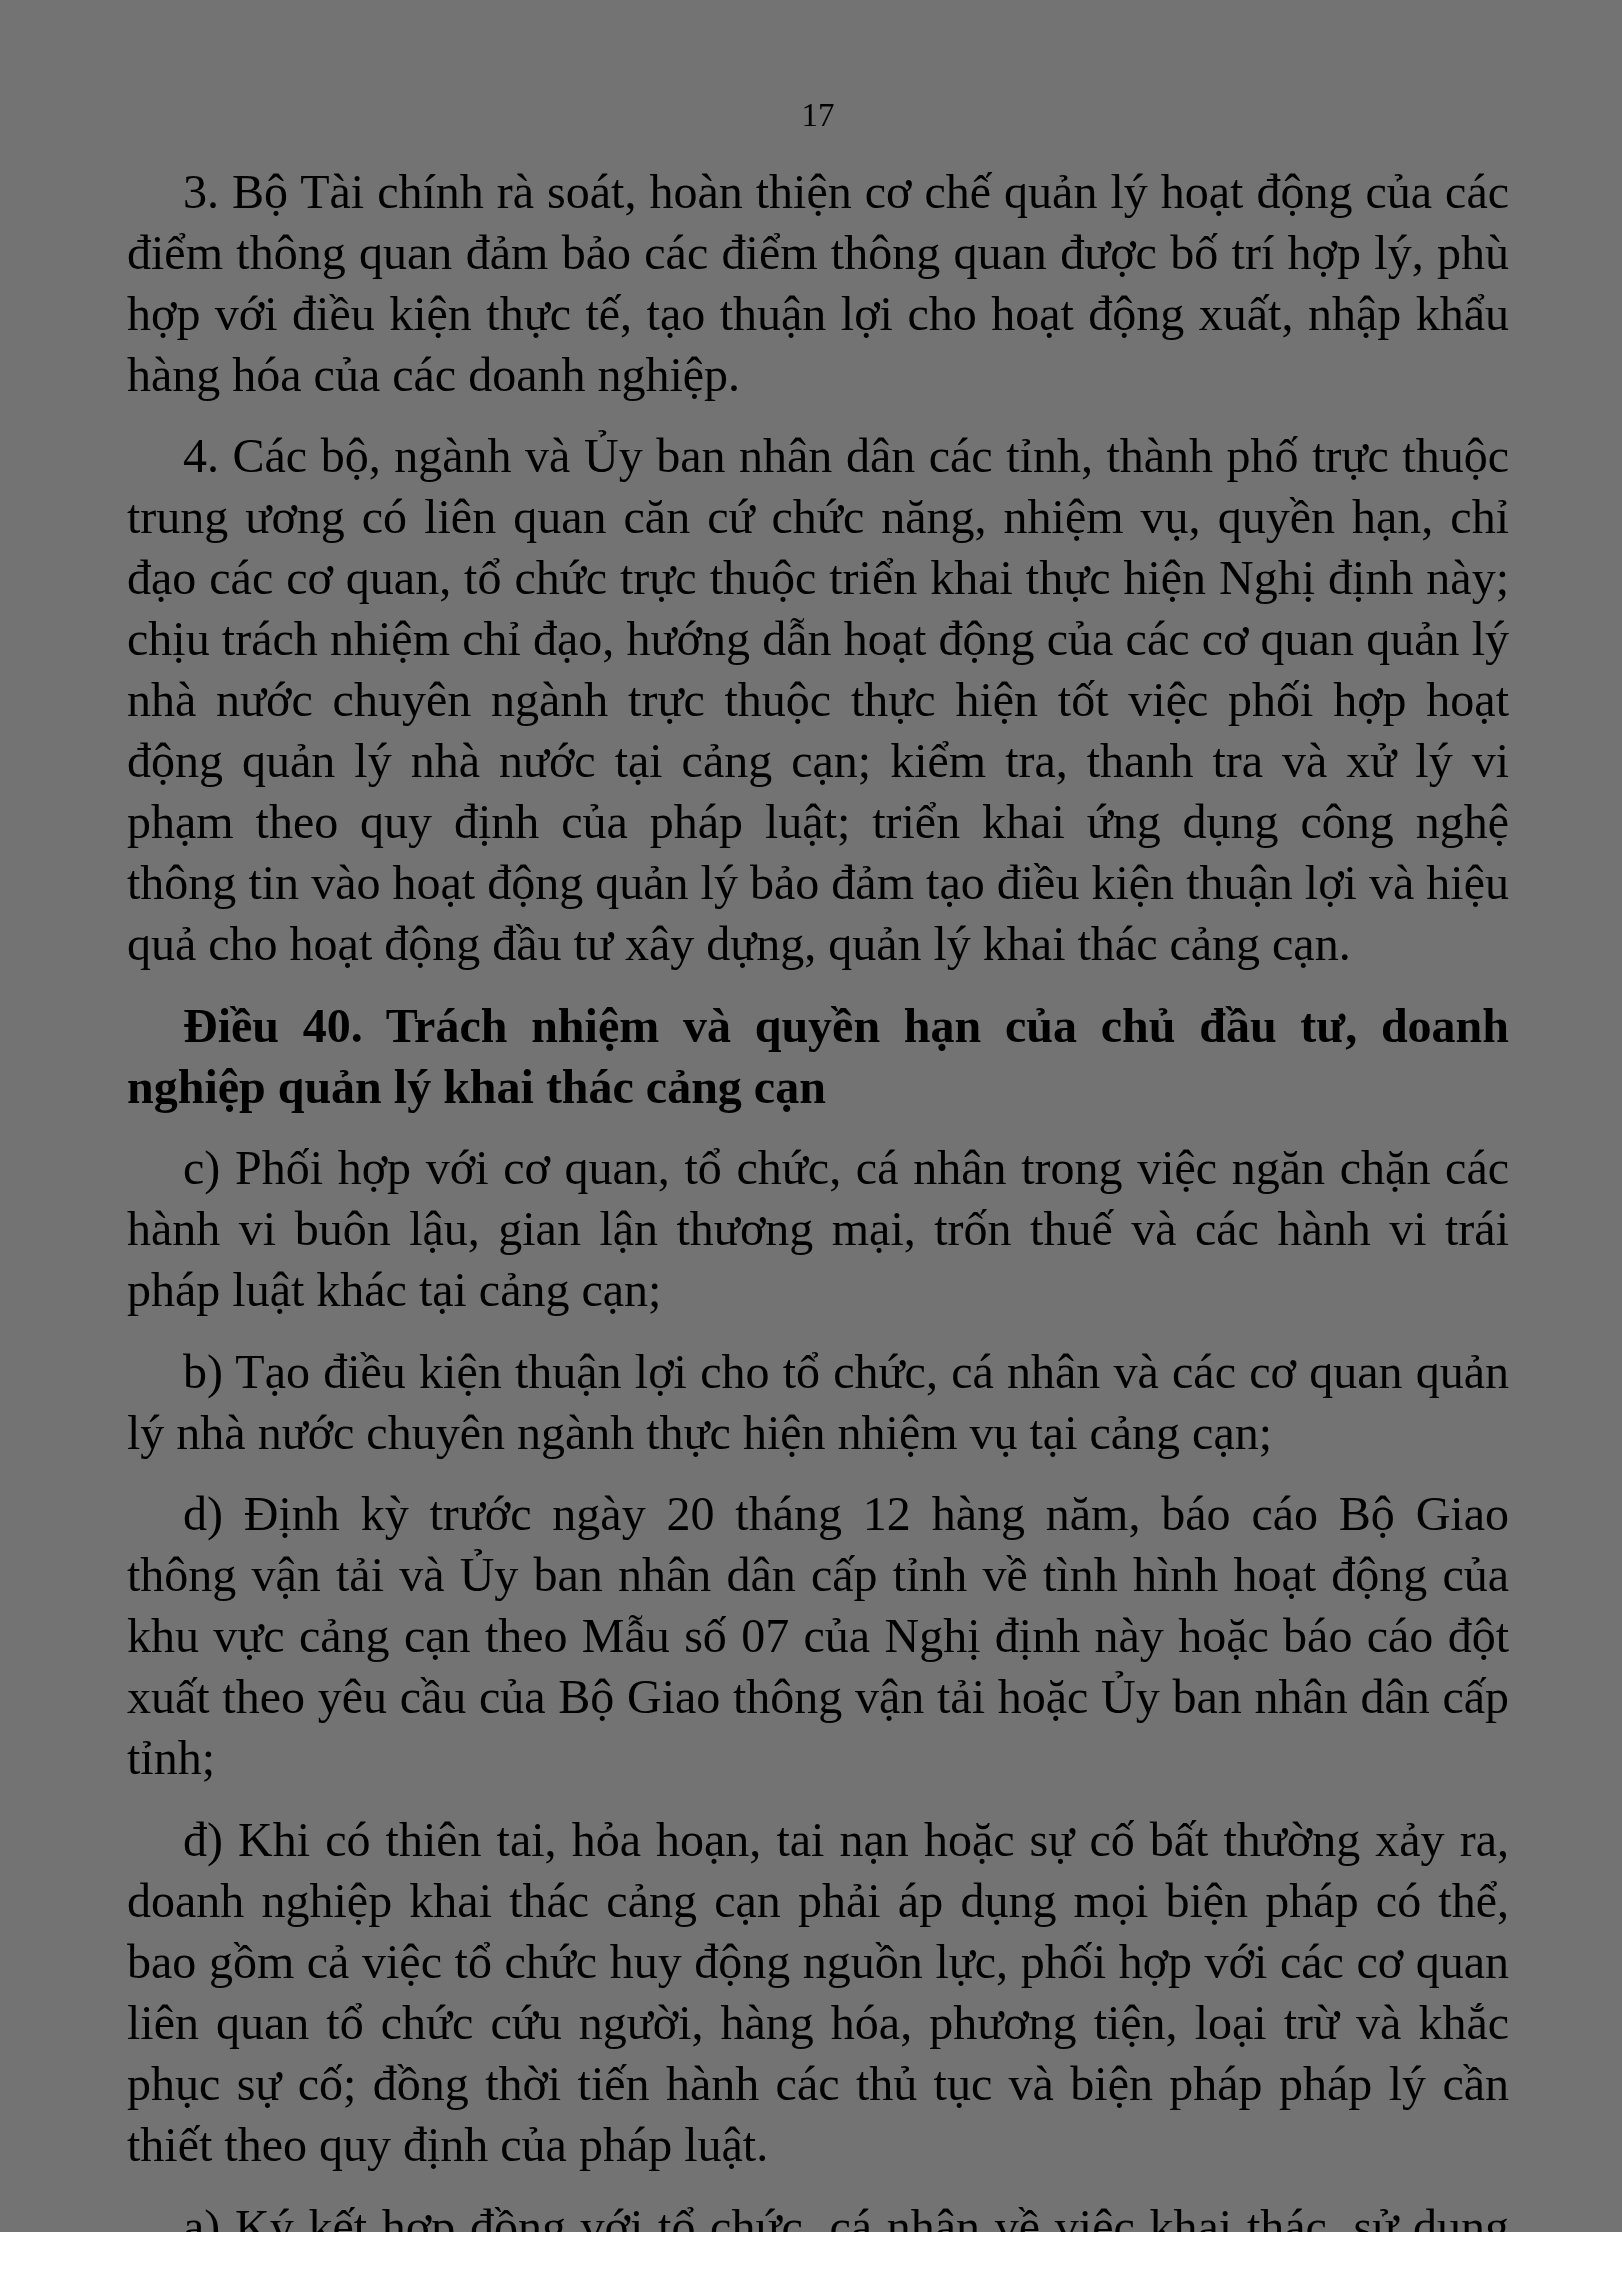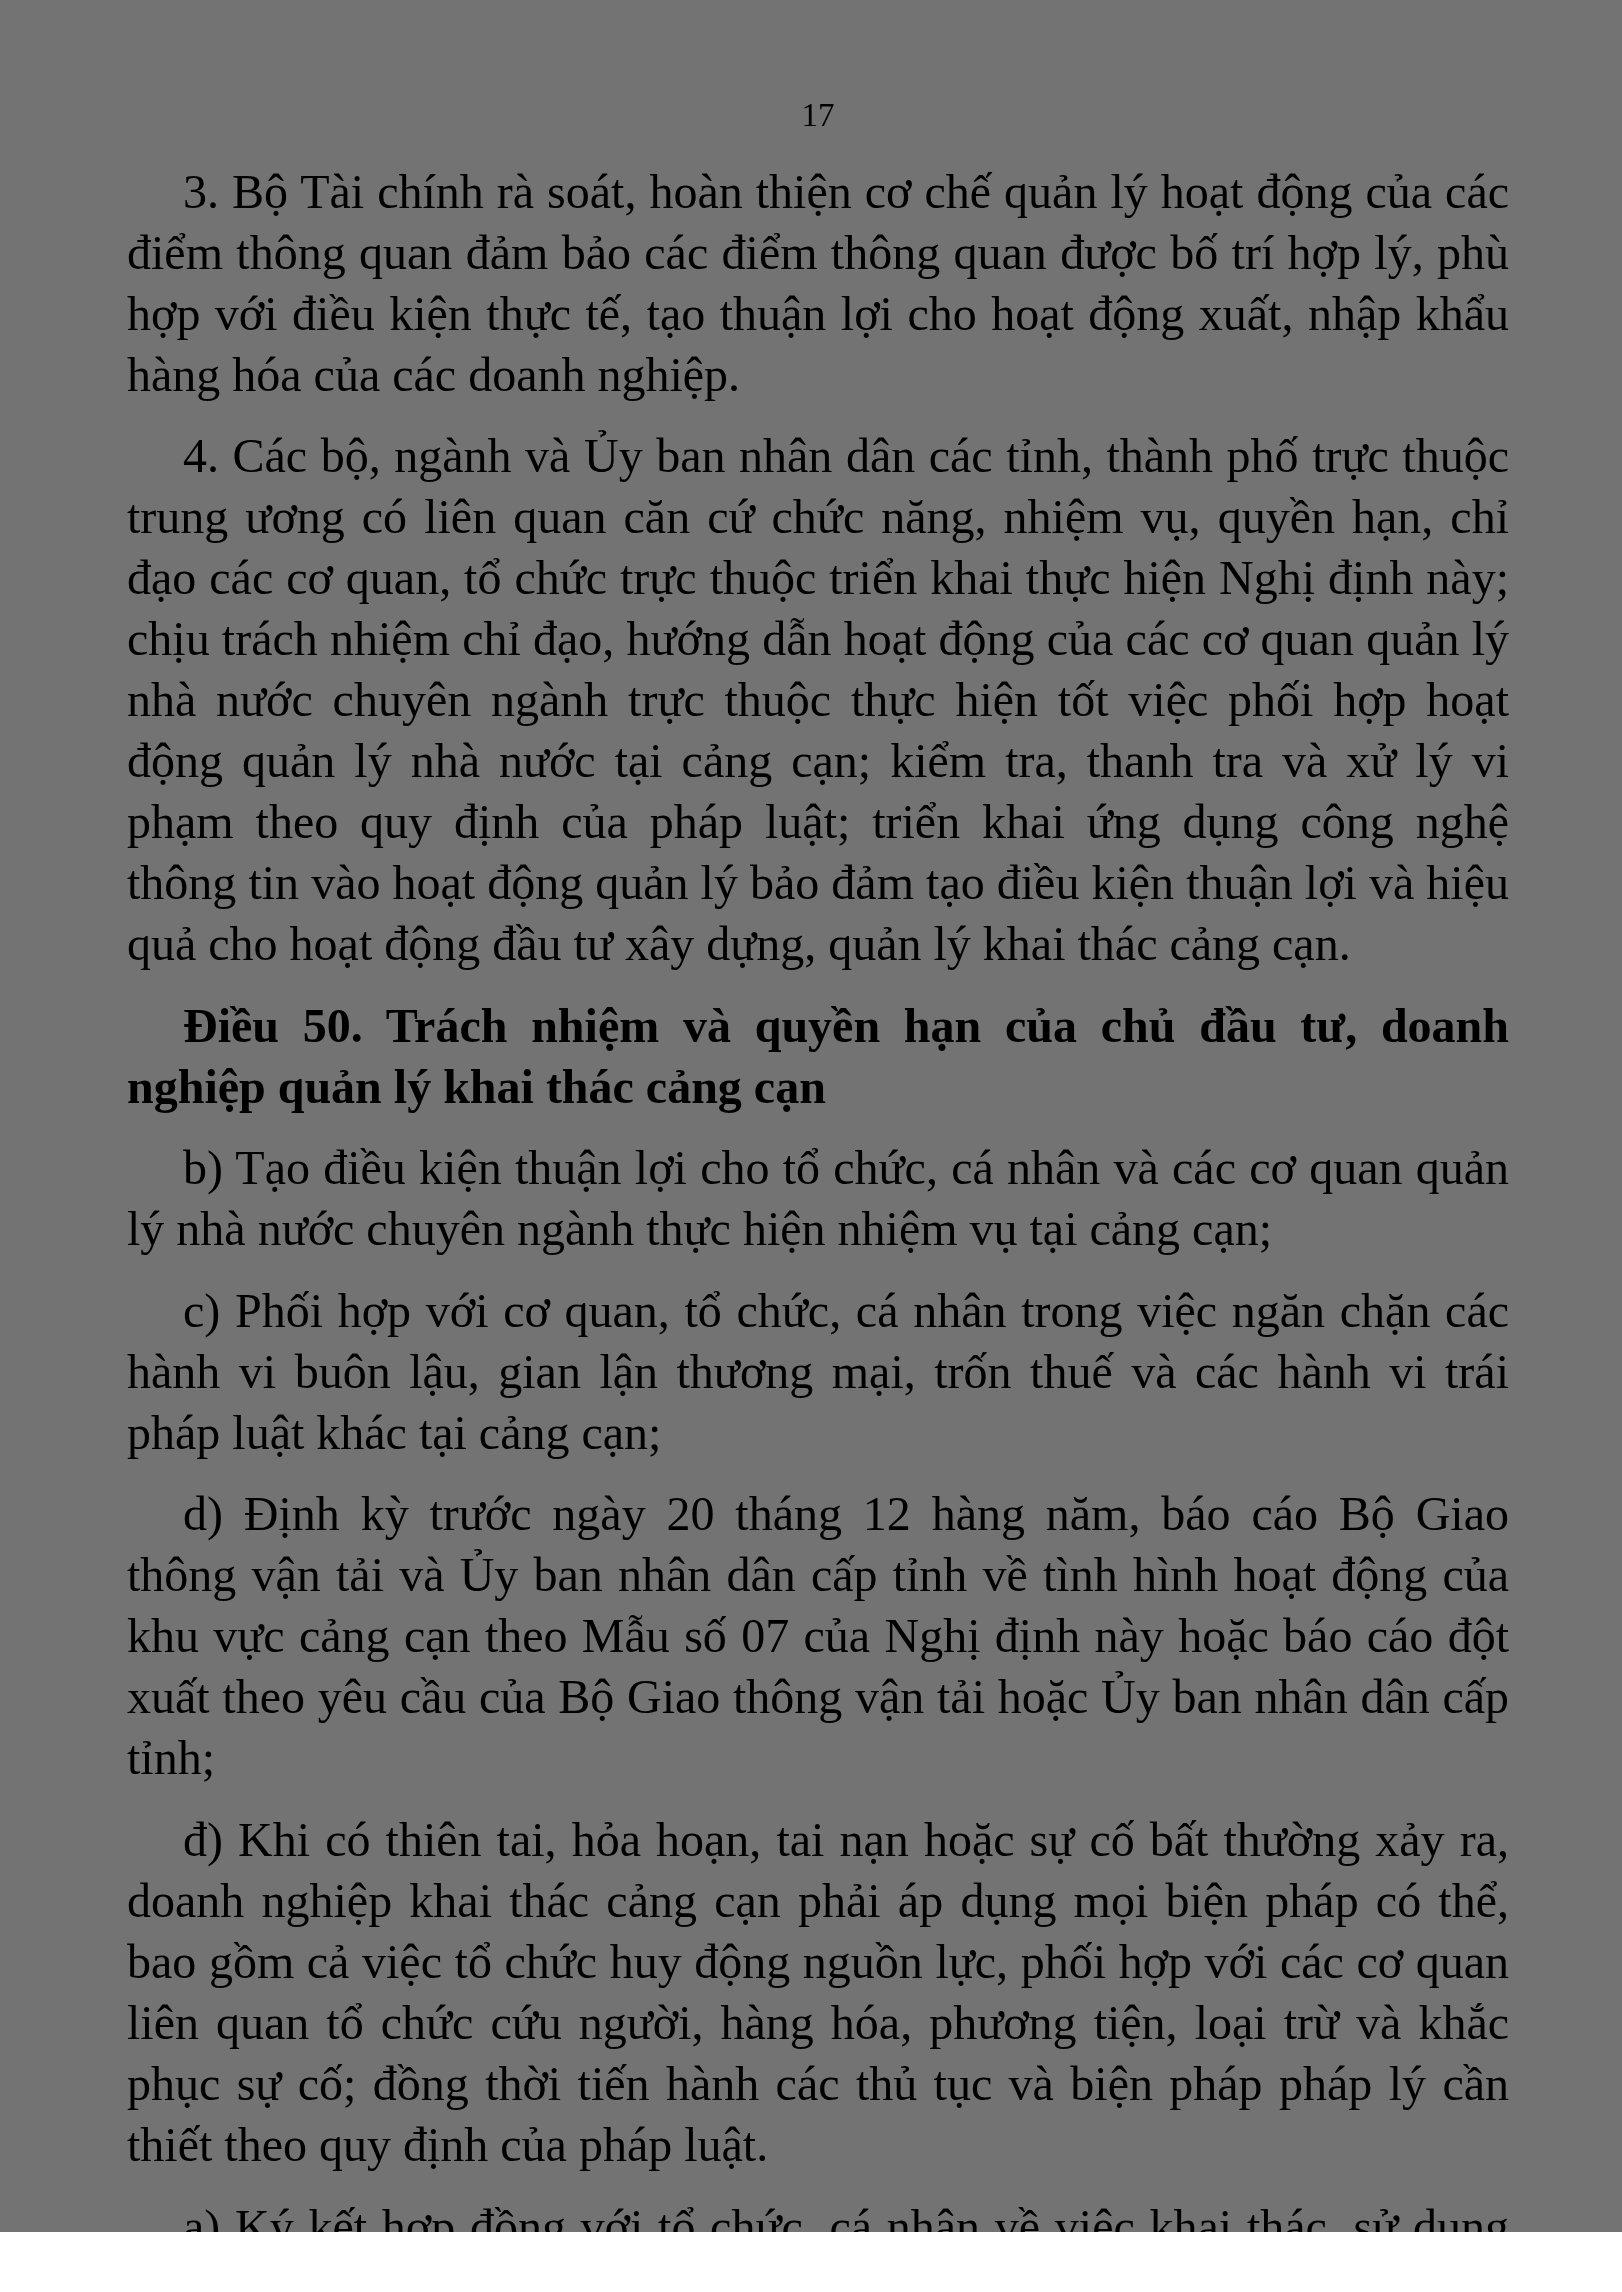--- a/index.html
+++ b/index.html
@@ -36,21 +36,21 @@
   }
 </style>
 </head>
 <body>
 
 <div class="page">
   <div class="page-number">17</div>
   <div>
       <p class="para body">3. Bộ Tài chính rà soát, hoàn thiện cơ chế quản lý hoạt động của các điểm thông quan đảm bảo các điểm thông quan được bố trí hợp lý, phù hợp với điều kiện thực tế, tạo thuận lợi cho hoạt động xuất, nhập khẩu hàng hóa của các doanh nghiệp.</p>
       <p class="para body">4. Các bộ, ngành và Ủy ban nhân dân các tỉnh, thành phố trực thuộc trung ương có liên quan căn cứ chức năng, nhiệm vụ, quyền hạn, chỉ đạo các cơ quan, tổ chức trực thuộc triển khai thực hiện Nghị định này; chịu trách nhiệm chỉ đạo, hướng dẫn hoạt động của các cơ quan quản lý nhà nước chuyên ngành trực thuộc thực hiện tốt việc phối hợp hoạt động quản lý nhà nước tại cảng cạn; kiểm tra, thanh tra và xử lý vi phạm theo quy định của pháp luật; triển khai ứng dụng công nghệ thông tin vào hoạt động quản lý bảo đảm tạo điều kiện thuận lợi và hiệu quả cho hoạt động đầu tư xây dựng, quản lý khai thác cảng cạn.</p>
-      <p class="para heading">Điều 50. Trách nhiệm và quyền hạn của chủ đầu tư, doanh nghiệp quản lý khai thác cảng cạn</p>
+      <p class="para heading">Điều 40. Trách nhiệm và quyền hạn của chủ đầu tư, doanh nghiệp quản lý khai thác cảng cạn</p>
+      <p class="para body">c) Phối hợp với cơ quan, tổ chức, cá nhân trong việc ngăn chặn các hành vi buôn lậu, gian lận thương mại, trốn thuế và các hành vi trái pháp luật khác tại cảng cạn;</p>
       <p class="para body">b) Tạo điều kiện thuận lợi cho tổ chức, cá nhân và các cơ quan quản lý nhà nước chuyên ngành thực hiện nhiệm vụ tại cảng cạn;</p>
-      <p class="para body">c) Phối hợp với cơ quan, tổ chức, cá nhân trong việc ngăn chặn các hành vi buôn lậu, gian lận thương mại, trốn thuế và các hành vi trái pháp luật khác tại cảng cạn;</p>
       <p class="para body">d) Định kỳ trước ngày 20 tháng 12 hàng năm, báo cáo Bộ Giao thông vận tải và Ủy ban nhân dân cấp tỉnh về tình hình hoạt động của khu vực cảng cạn theo Mẫu số 07 của Nghị định này hoặc báo cáo đột xuất theo yêu cầu của Bộ Giao thông vận tải hoặc Ủy ban nhân dân cấp tỉnh;</p>
       <p class="para body">đ) Khi có thiên tai, hỏa hoạn, tai nạn hoặc sự cố bất thường xảy ra, doanh nghiệp khai thác cảng cạn phải áp dụng mọi biện pháp có thể, bao gồm cả việc tổ chức huy động nguồn lực, phối hợp với các cơ quan liên quan tổ chức cứu người, hàng hóa, phương tiện, loại trừ và khắc phục sự cố; đồng thời tiến hành các thủ tục và biện pháp pháp lý cần thiết theo quy định của pháp luật.</p>
       <p class="para body">a) Ký kết hợp đồng với tổ chức, cá nhân về việc khai thác, sử dụng kết cấu hạ tầng cảng cạn phù hợp với quy định của pháp luật;</p>
     </div>
 </div>
 
 
 </body></html>

